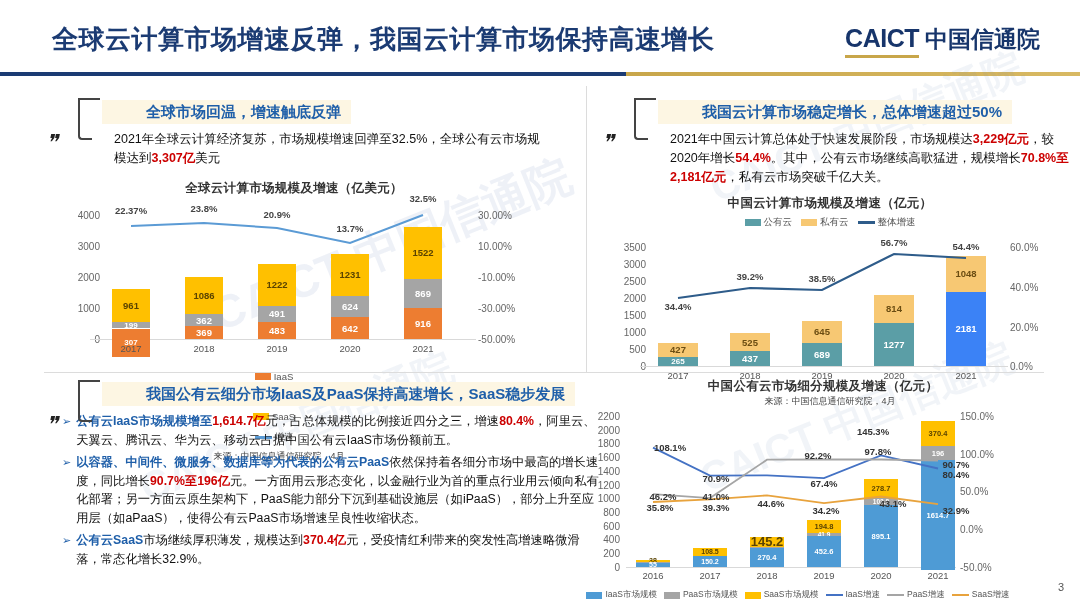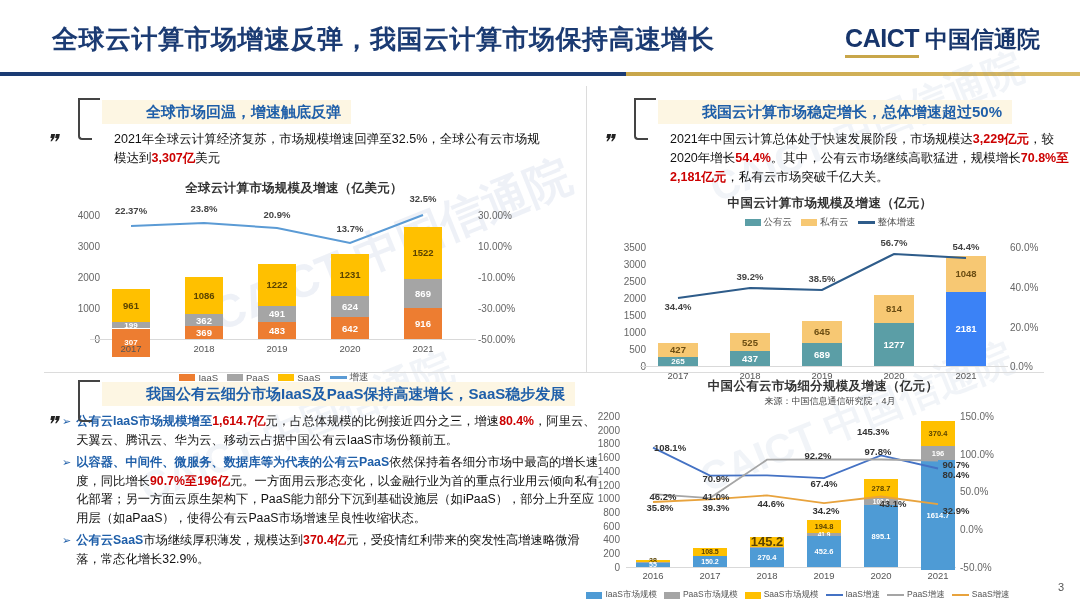--- a/index.html
+++ b/index.html
@@ -199,21 +199,21 @@
       <span class="ptlab" style="left:296px;top:20px">13.7%</span>
       <span class="ptlab" style="left:369px;top:-10px">32.5%</span>
 
       <span class="xlab" style="left:77px;top:140px">2017</span>
       <span class="xlab" style="left:150px;top:140px">2018</span>
       <span class="xlab" style="left:223px;top:140px">2019</span>
       <span class="xlab" style="left:296px;top:140px">2020</span>
       <span class="xlab" style="left:369px;top:140px">2021</span>
     </div>
 
-    <div class="legend" style="margin-top:18px;margin-right:40px;">
+    <div class="legend" style="margin-top:18px;margin-right:40px;flex-direction:column;">
       <span class="it">
           <i class="swatch" style="background:#ED7D31"></i>
           <span>IaaS</span>
         </span>
       <span class="it">
           <i class="swatch" style="background:#A5A5A5"></i>
           <span>PaaS</span>
         </span>
       <span class="it">
           <i class="swatch" style="background:#FFC000"></i>

